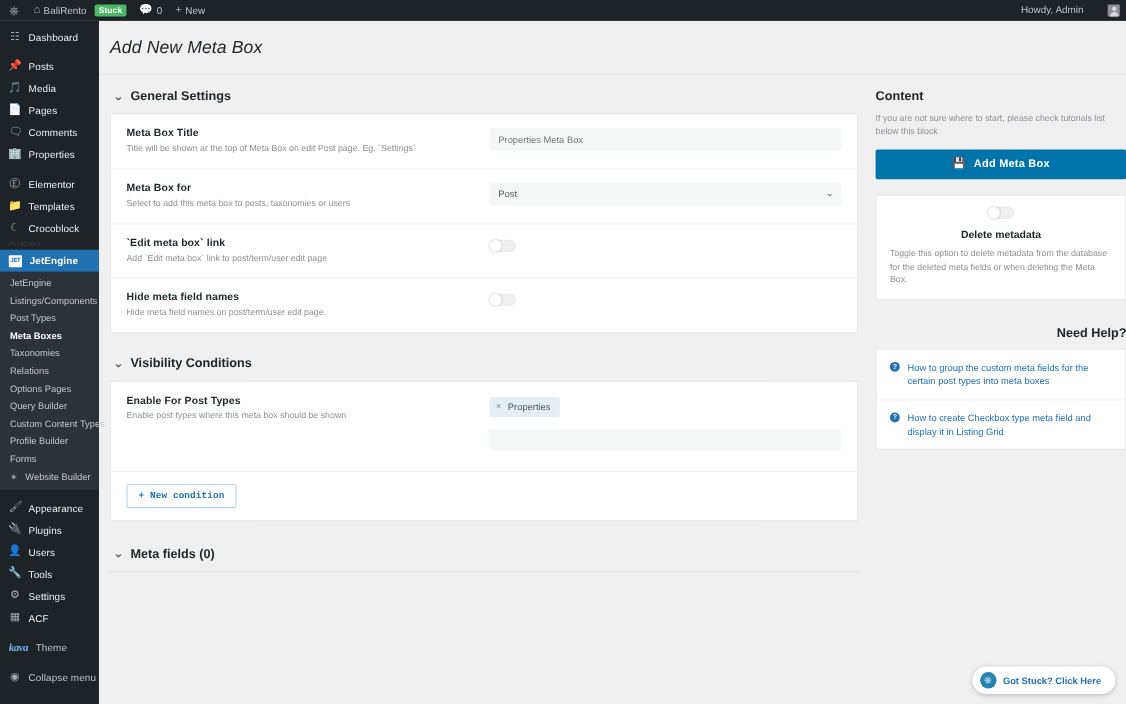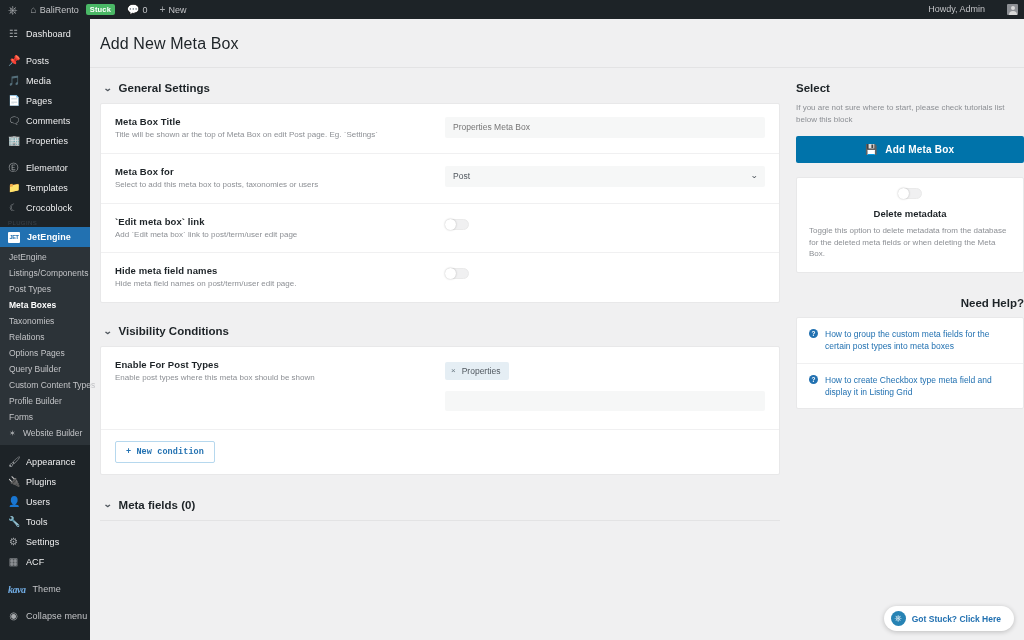--- a/index.html
+++ b/index.html
@@ -95,20 +95,21 @@
 
   
   #content {
     position: absolute; top: 19px; left: 90px;
     width: 934px; height: 621px; background: #f0f0f1;
     overflow: hidden;
   }
   .page-head {
     padding: 16px 0 14px 10px;
     border-bottom: 1px solid #e3e3e4;
+    font-style: italic;
   }
   .page-title {
     font-size: 16px; font-weight: normal; color: #1d2327;
     letter-spacing: .1px;
   }
   .cols { display: flex; padding: 14px 10px 0 10px; gap: 16px; }
   .col-main { width: 680px; flex: 0 0 680px; }
   .col-side { width: 228px; flex: 0 0 228px; }
 
   
@@ -506,21 +507,21 @@
         <div class="sec-head">
           <span class="chev">⌄</span>
           <span>Meta fields (0)</span>
         </div>
       </div>
 
     </div>
 
     <div class="col-side">
 
-      <div class="side-title">Select</div>
+      <div class="side-title">Content</div>
       <div class="side-note">If you are not sure where to start, please check tutorials list below this block</div>
 
       <button class="btn-add-metabox">
         <span class="save-ico">💾</span>
         <span>Add Meta Box</span>
       </button>
 
       <div class="side-card">
         <div class="del-row">
           <span class="toggle">

